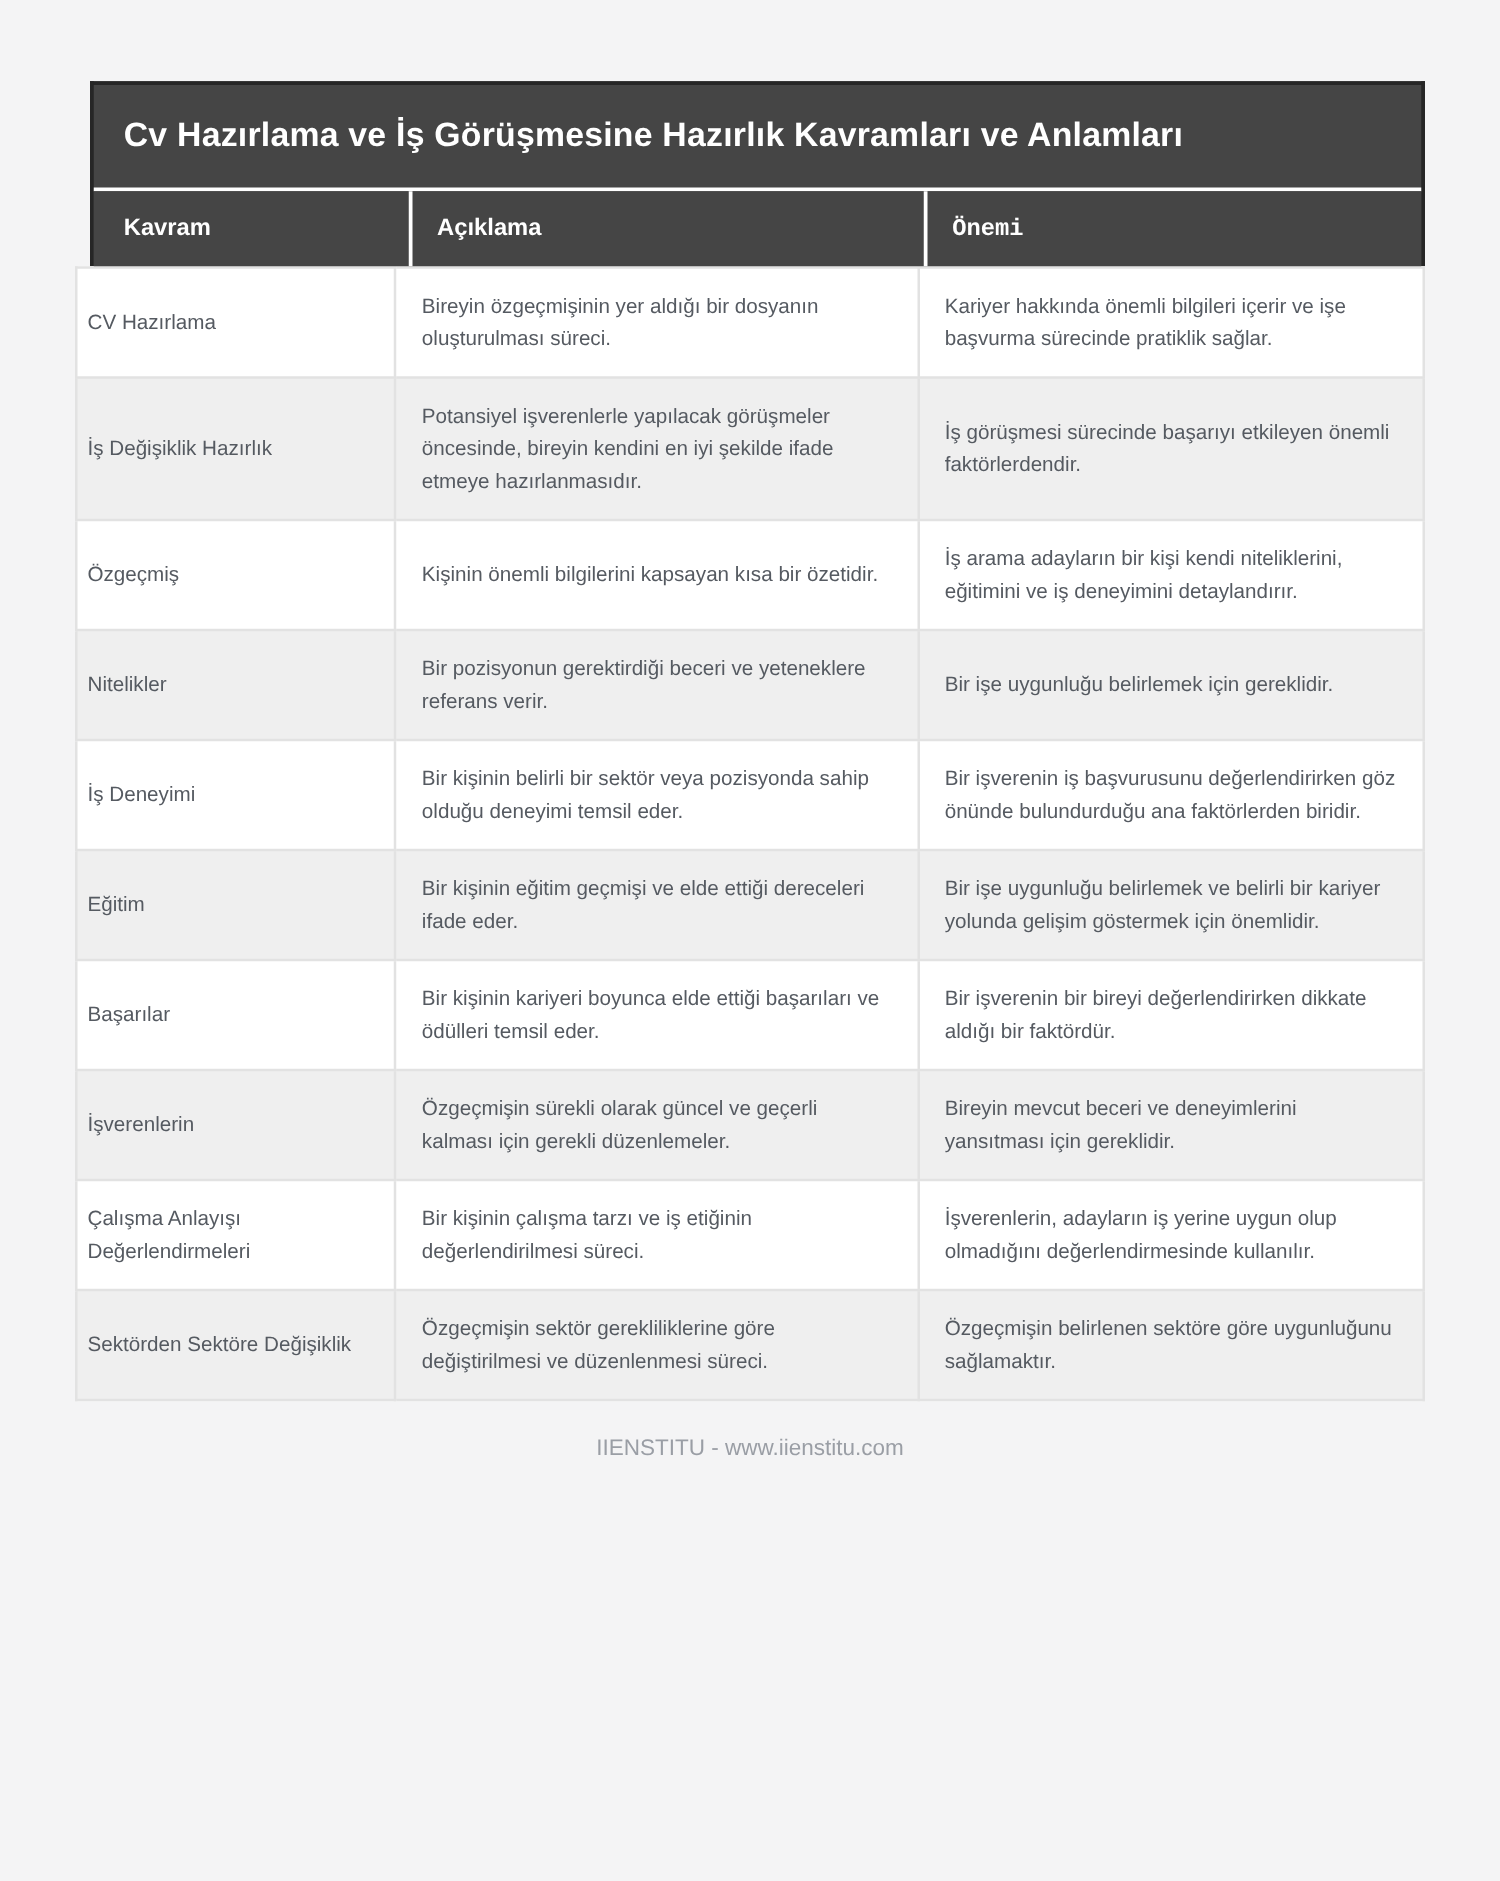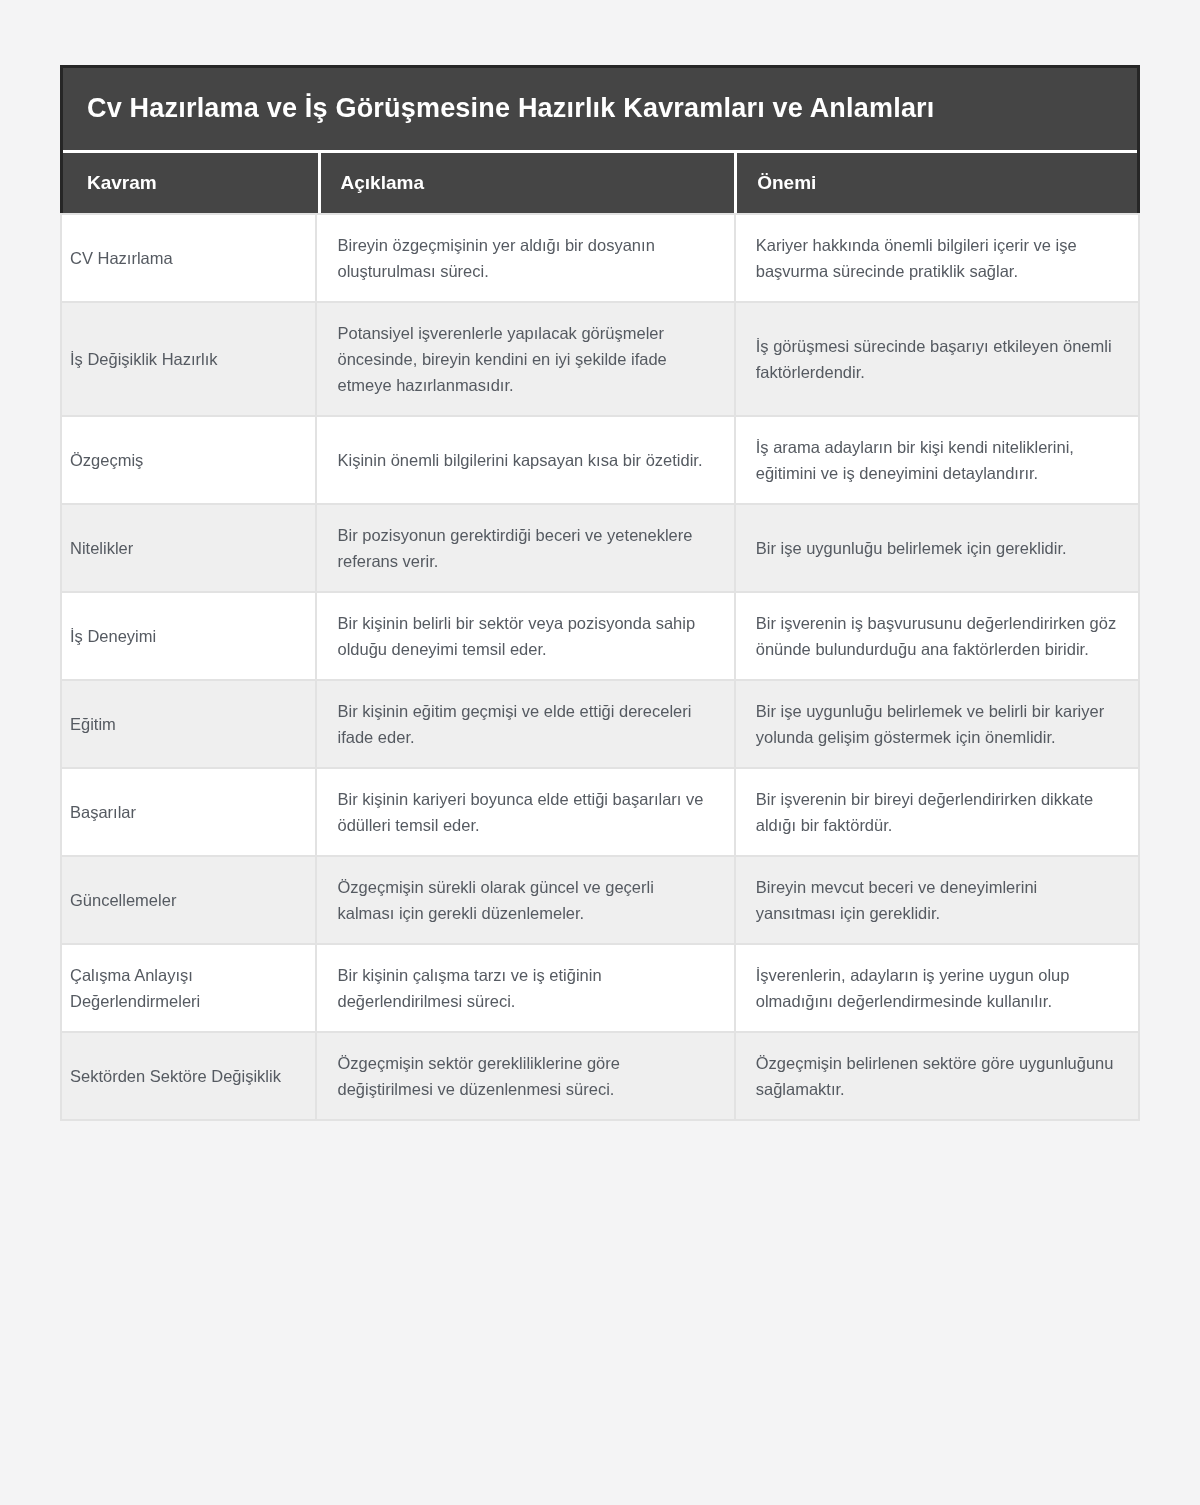--- a/index.html
+++ b/index.html
@@ -20,20 +20,21 @@
     -webkit-font-smoothing:antialiased;
   }
   .card{
     width:1080px;
     margin:65px auto 0 auto;
   }
   .head{
     background:var(--head-bg);
     border:3px solid var(--head-border);
     border-bottom:none;
+    margin-left:12px;
   }
   .title{
     color:#ffffff;
     font-size:27px;
     font-weight:bold;
     line-height:38px;
     padding:21px 26px 23px 24px;
     letter-spacing:0.2px;
   }
   .head-row{
@@ -42,21 +43,21 @@
   }
   .head-cell{
     color:#ffffff;
     font-size:19px;
     font-weight:bold;
     padding:19px 20px;
     background:var(--head-bg);
   }
   .head-cell:nth-child(1){width:23.7%;padding-left:24px;}
   .head-cell:nth-child(2){width:38.8%;border-left:3px solid var(--head-divider);}
-  .head-cell:nth-child(3){width:37.5%;border-left:3px solid var(--head-divider);}
+  .head-cell:nth-child(3){width:37.5%;border-left:3px solid var(--head-divider);font-family:Liberation Mono, monospace;}
   table.body-table{
     width:100%;
     border-collapse:collapse;
     table-layout:fixed;
     background:#ffffff;
   }
   table.body-table col.c1{width:23.7%;}
   table.body-table col.c2{width:38.8%;}
   table.body-table col.c3{width:37.5%;}
   table.body-table td{
@@ -127,30 +128,31 @@
           <td>Eğitim</td>
           <td>Bir kişinin eğitim geçmişi ve elde ettiği dereceleri ifade eder.</td>
           <td>Bir işe uygunluğu belirlemek ve belirli bir kariyer yolunda gelişim göstermek için önemlidir.</td>
         </tr>
         <tr class="odd">
           <td>Başarılar</td>
           <td>Bir kişinin kariyeri boyunca elde ettiği başarıları ve ödülleri temsil eder.</td>
           <td>Bir işverenin bir bireyi değerlendirirken dikkate aldığı bir faktördür.</td>
         </tr>
         <tr class="even">
-          <td>Güncellemeler</td>
+          <td>İşverenlerin</td>
           <td>Özgeçmişin sürekli olarak güncel ve geçerli kalması için gerekli düzenlemeler.</td>
           <td>Bireyin mevcut beceri ve deneyimlerini yansıtması için gereklidir.</td>
         </tr>
         <tr class="odd">
           <td>Çalışma Anlayışı Değerlendirmeleri</td>
           <td>Bir kişinin çalışma tarzı ve iş etiğinin değerlendirilmesi süreci.</td>
           <td>İşverenlerin, adayların iş yerine uygun olup olmadığını değerlendirmesinde kullanılır.</td>
         </tr>
         <tr class="even">
           <td>Sektörden Sektöre Değişiklik</td>
           <td>Özgeçmişin sektör gerekliliklerine göre değiştirilmesi ve düzenlenmesi süreci.</td>
           <td>Özgeçmişin belirlenen sektöre göre uygunluğunu sağlamaktır.</td>
         </tr>
       </tbody>
   </table>
 
+  <div class="footer">IIENSTITU - www.iienstitu.com</div>
 </div>
 
 </body></html>

